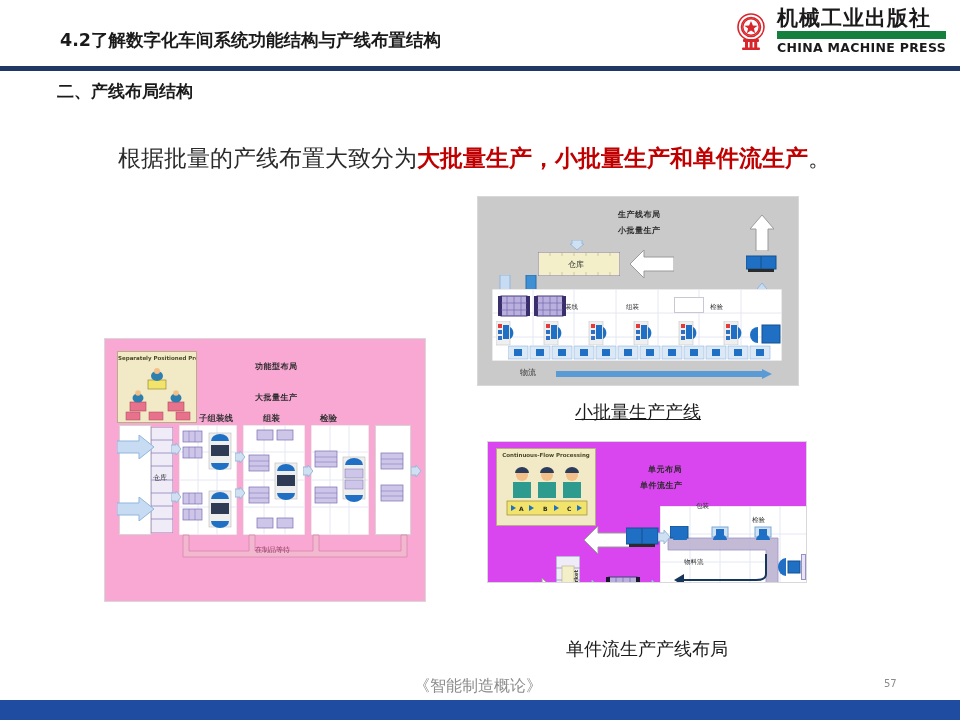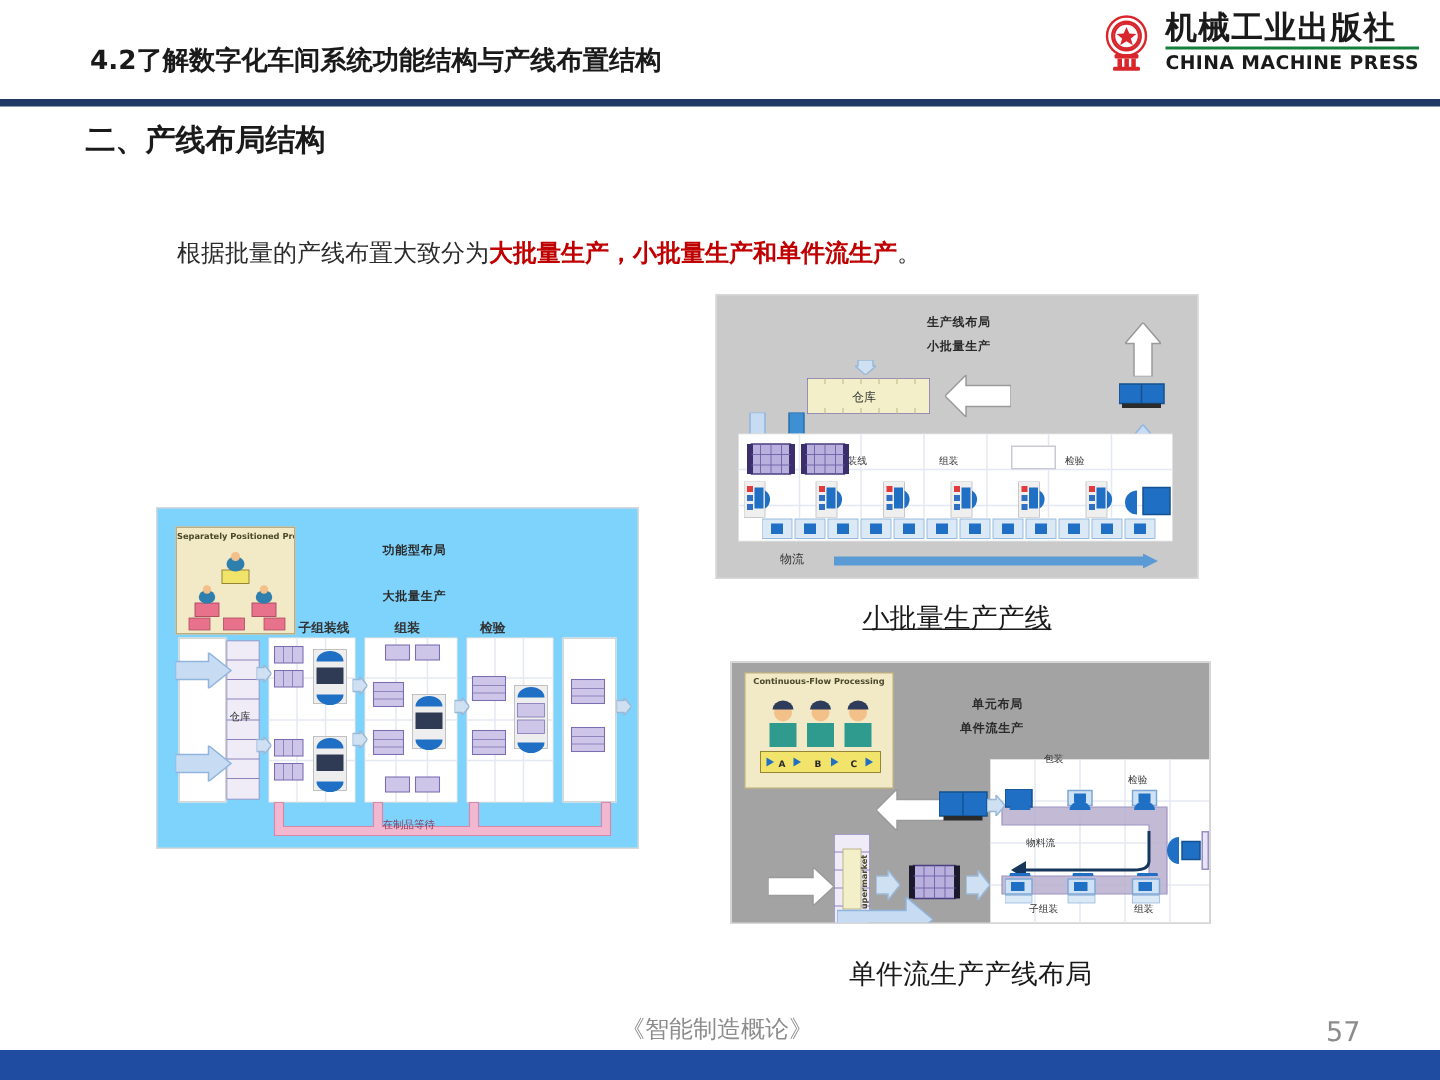--- a/index.html
+++ b/index.html
@@ -30,64 +30,64 @@
     position: absolute; right: 14px; top: 8px;
     display: flex; align-items: center; gap: 7px;
   }
   .logo-mark {
     width: 38px; height: 40px; position: relative; flex: 0 0 auto;
   }
   .logo-text { display: flex; flex-direction: column; line-height: 1; }
   .logo-cn {
     font-size: 21px; font-weight: bold; color: #1a1a1a;
     letter-spacing: 1px;
-    border-bottom: 2px solid #15803d; padding-bottom: 2px;
+    border-bottom: 8px solid #15803d; padding-bottom: 2px;
   }
   .logo-en {
     font-size: 12.5px; font-weight: bold; color: #1a1a1a;
     letter-spacing: 0.3px; margin-top: 3px;
   }
 
   
   .section-heading {
     position: absolute; left: 57px; top: 80px;
-    font-size: 20px; font-weight: bold; color: #1a1a1a;
+    font-size: 17px; font-weight: bold; color: #1a1a1a;
   }
 
   
   .body-para {
     position: absolute; left: 118px; top: 142px; width: 790px;
     font-family: "DejaVu Serif", "Liberation Serif", serif;
-    font-size: 16px; color: #2b2b2b; line-height: 1.4; margin-top: 16px;
+    font-size: 23px; color: #2b2b2b; line-height: 1.4;
   }
   .hl-red { color: #c00000; font-weight: bold; }
 
   
   .figure { position: absolute; }
   .fig-img {
     position: relative; overflow: hidden;
     background: #c9c9c9; border: 1px solid #d8d8d8;
   }
   .caption {
     position: absolute; text-align: center;
     font-family: "DejaVu Serif", "Liberation Serif", serif;
     font-size: 18px; color: #1a1a1a; white-space: nowrap;
   }
 
   
   #fig-bigbatch { left: 104px; top: 338px; }
-  #fig-bigbatch .fig-img { width: 322px; height: 228px; background:#7dd3fc; }
+  #fig-bigbatch .fig-img { width: 322px; height: 264px; background:#f9a8d4; }
 
   
   #fig-smallbatch { left: 477px; top: 196px; }
   #fig-smallbatch .fig-img { width: 322px; height: 190px; background:#cbcacb; }
 
   
   #fig-oneflow { left: 487px; top: 441px; }
-  #fig-oneflow .fig-img { width: 320px; height: 175px; background:#a3a3a3; }
+  #fig-oneflow .fig-img { width: 320px; height: 142px; background:#d946ef; }
 
   
   .dtitle {
     position: absolute; font-size: 8px; font-weight: bold; color: #2a2a2a;
     white-space: nowrap; letter-spacing: .5px;
   }
   .dlabel {
     position: absolute; font-size: 6.5px; font-weight: normal; color: #333;
     white-space: nowrap;
   }
@@ -109,21 +109,21 @@
   }
 
   
   .footer-book {
     position: absolute; left: 414px; top: 676px;
     font-family: "DejaVu Serif", "Liberation Serif", serif;
     font-size: 16px; color: #8c8c8c; text-align: center;
   }
   .footer-page {
     position: absolute; left: 884px; top: 678px;
-    font-size: 18px; color: #8c8c8c;
+    font-size: 10px; color: #8c8c8c;
   }
   .footer-bar {
     position: absolute; left: 0; top: 700px; width: 960px; height: 20px;
     background: #1f4ba0;
   }
 </style>
 </head>
 <body>
 
 <div class="header">

